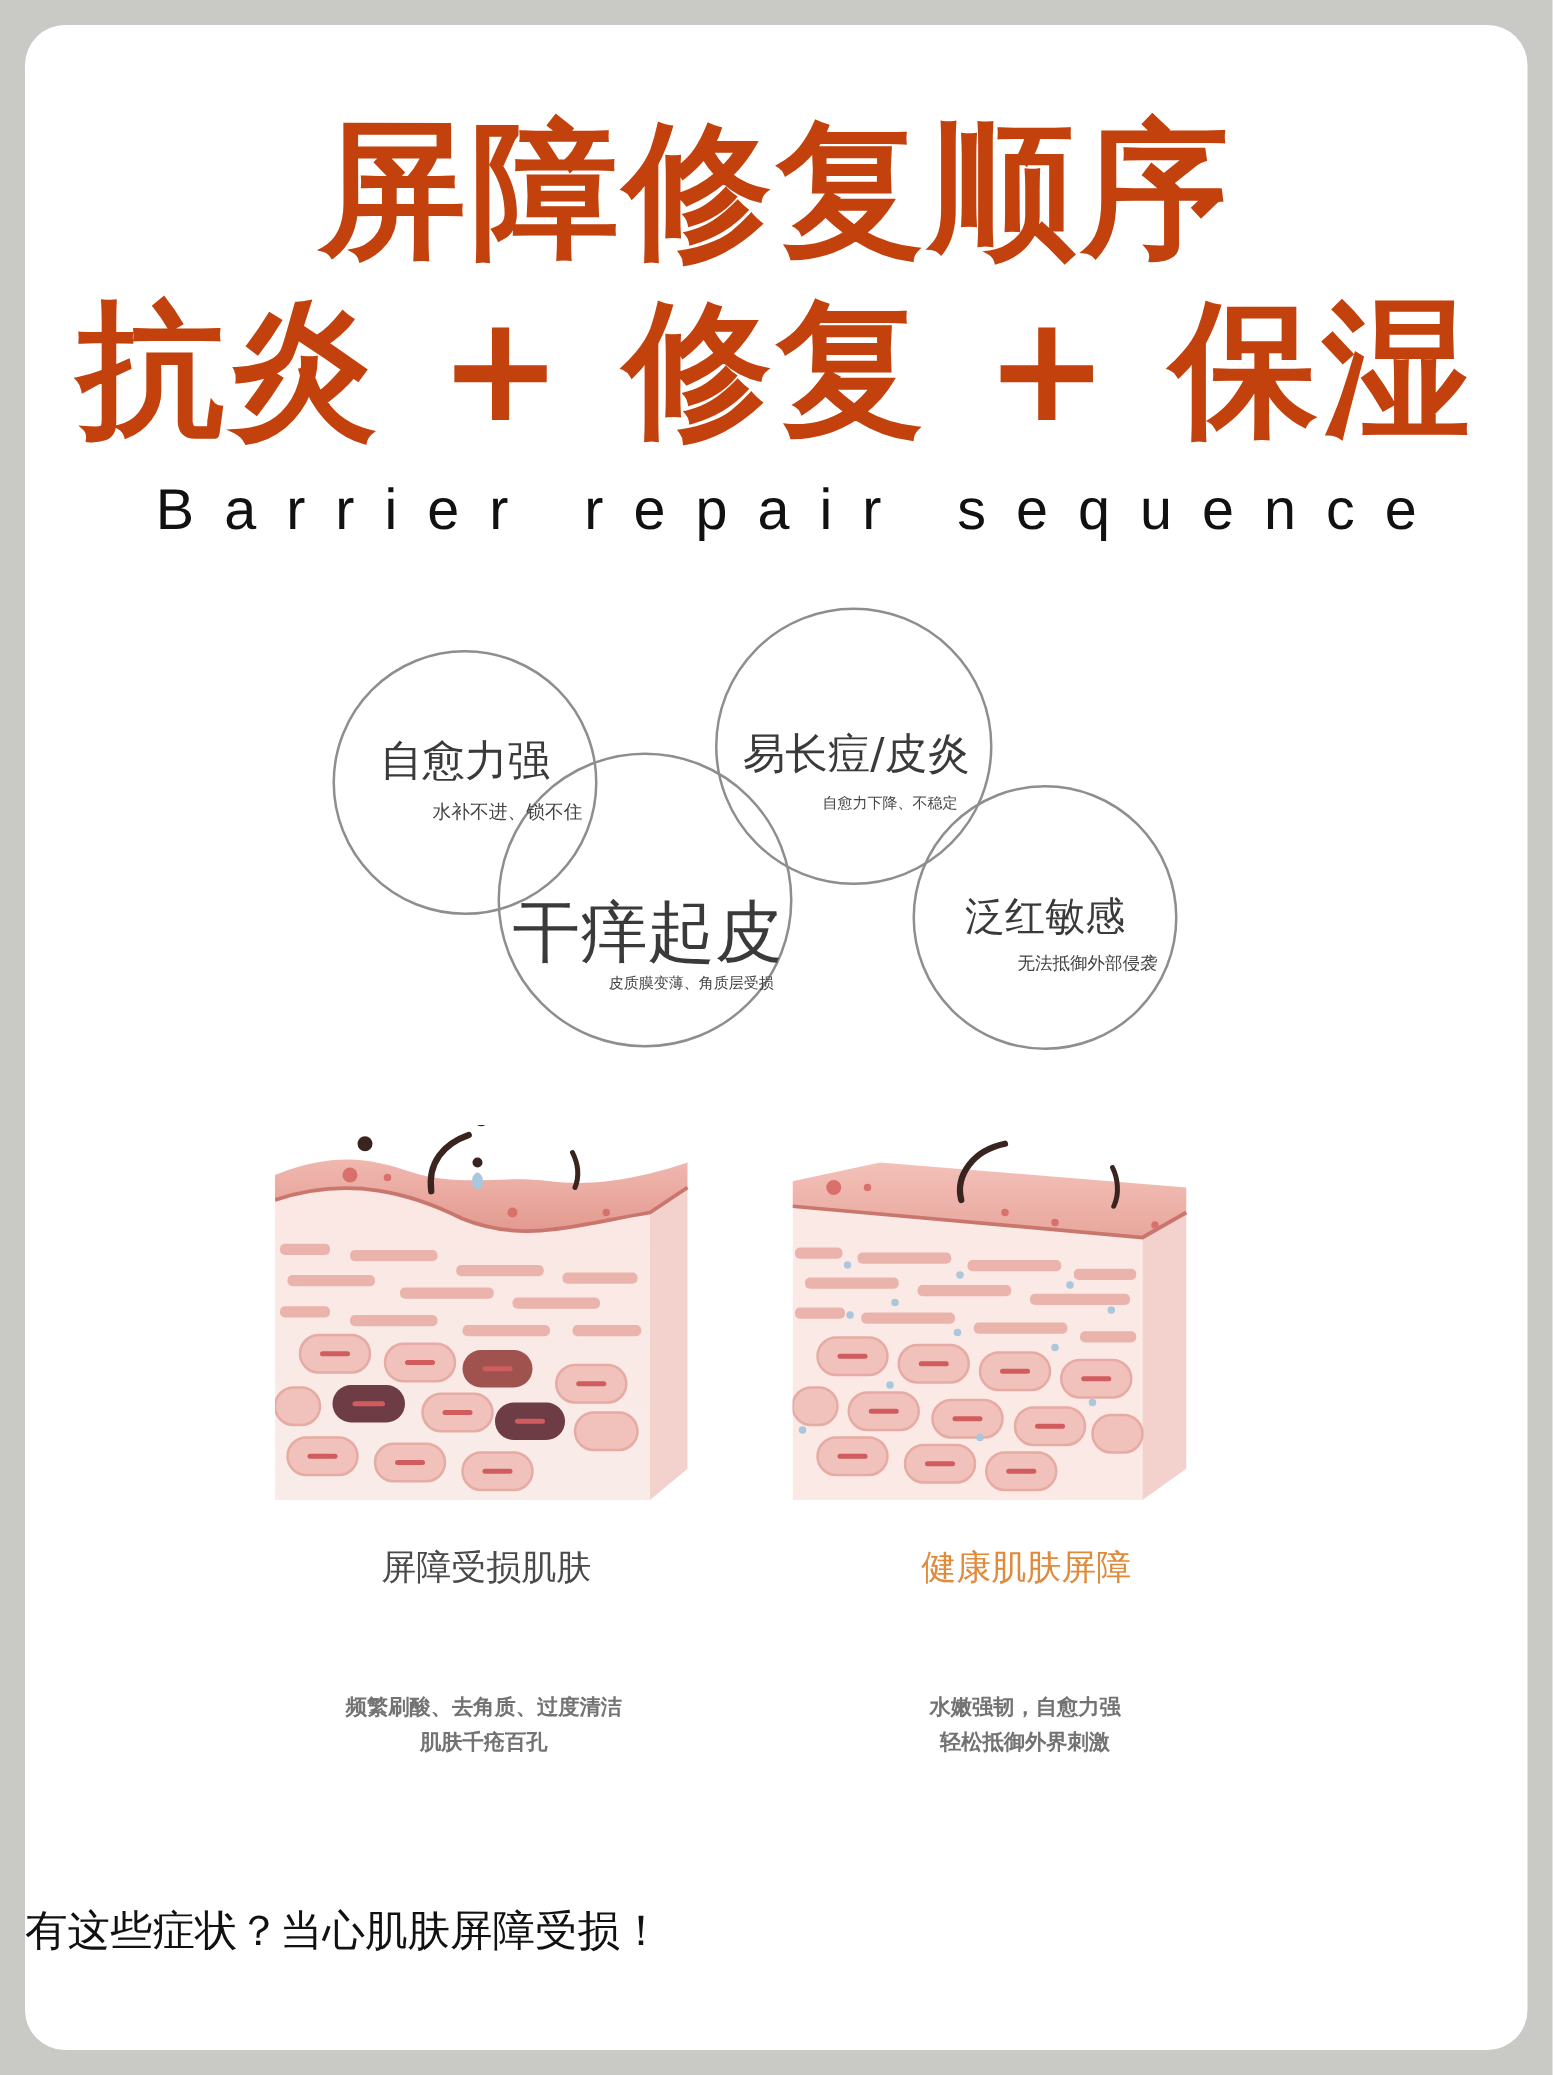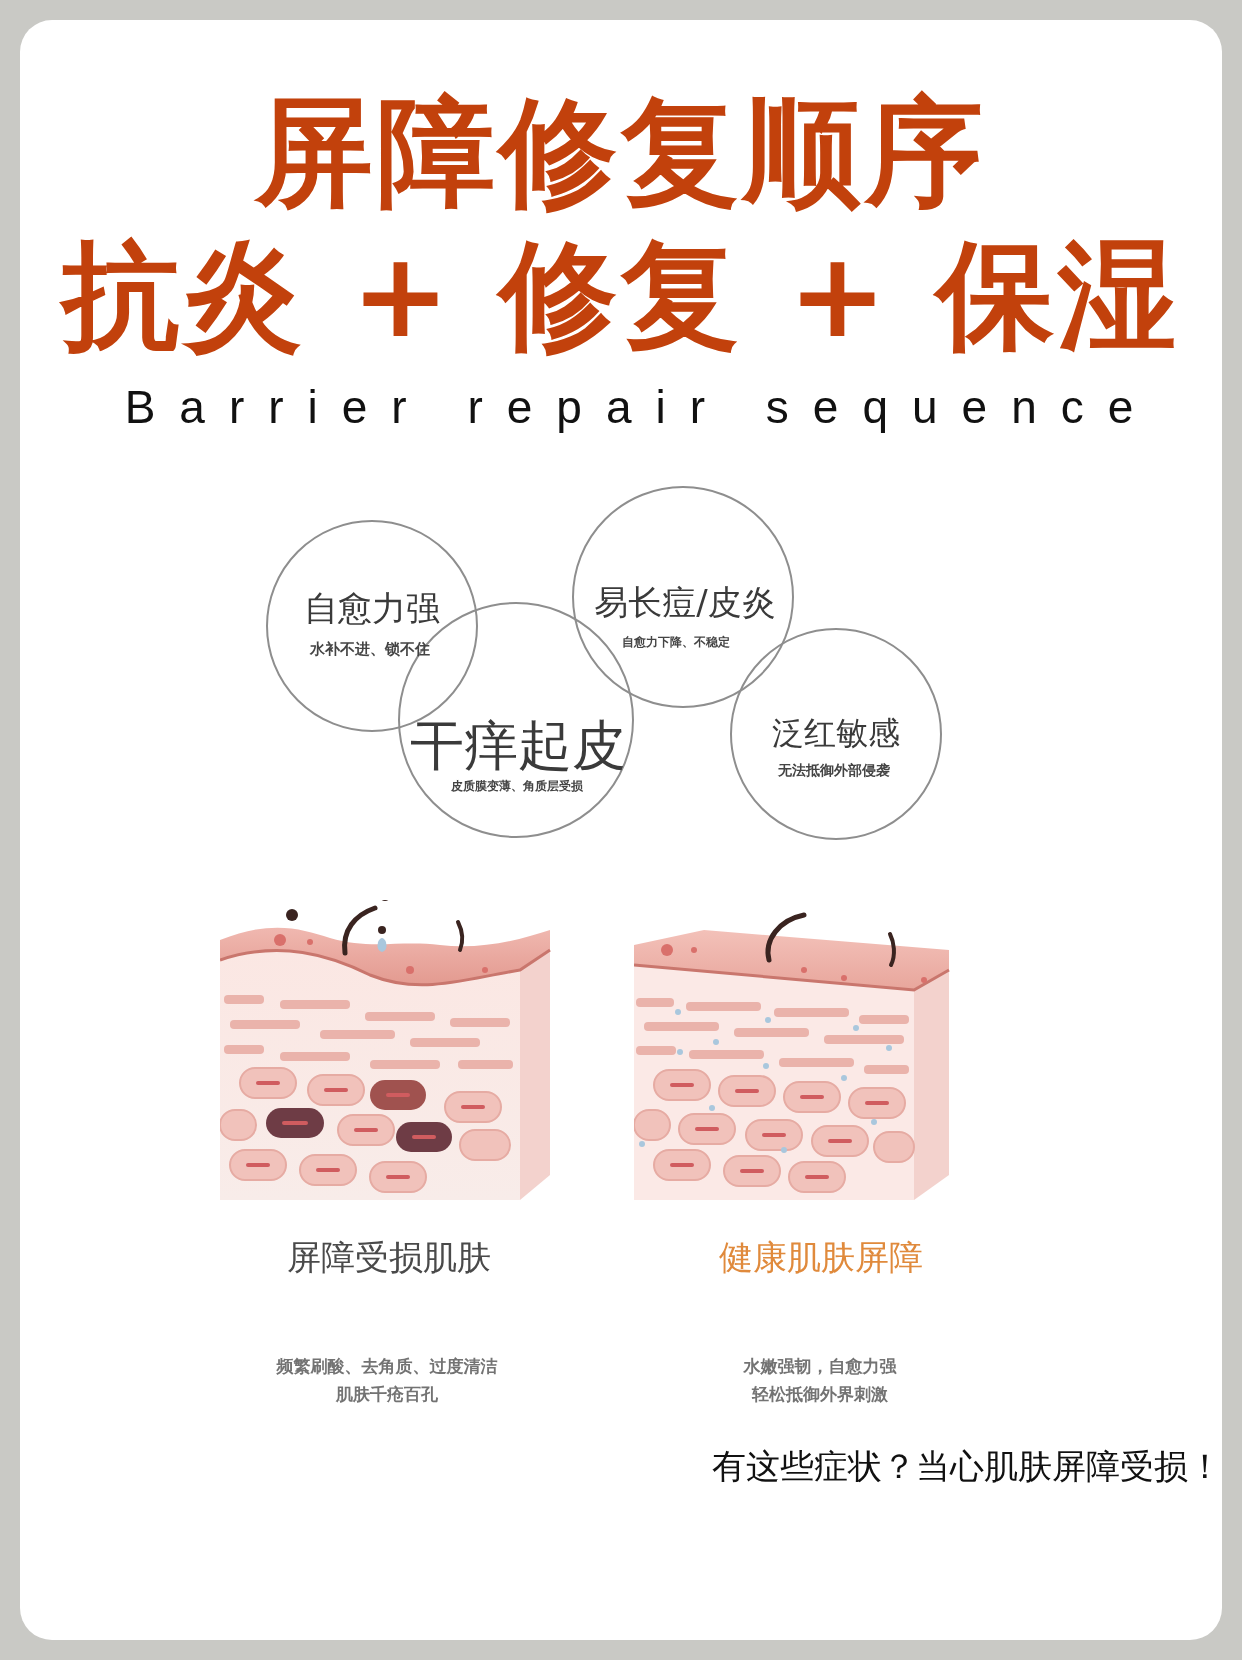--- a/index.html
+++ b/index.html
@@ -33,34 +33,34 @@
   .bubble {
     position: absolute; border-radius: 50%;
     border: 2.5px solid #8e8e8e; background: transparent;
     box-sizing: border-box;
   }
   .bubble-text {
     position: absolute; text-align: center; white-space: nowrap;
     transform: translateX(-50%);
   }
   .bubble-title { color: #3a3a3a; font-weight: normal; }
-  .bubble-sub { color: #444; font-weight: bold; }
+  .bubble-sub { color: #444; font-weight: normal; margin-left: 36px; }
   .skin { position: absolute; }
   .caption-title {
     position: absolute; text-align: right; white-space: nowrap;
-    transform: translateX(-50%); font-size: 34px;
+    transform: translateX(-50%); font-size: 28px;
   }
   .caption-sub {
     position: absolute; text-align: center; white-space: nowrap;
     transform: translateX(-50%); font-size: 17px; font-weight: bold;
     color: #737373; line-height: 28px;
   }
   .footer {
-    position: absolute; top: 1424px; left: 0; width: 100%;
-    text-align: right; font-size: 34px; color: #111;
+    position: absolute; top: 1502px; left: 0; width: 100%;
+    text-align: left; font-size: 34px; color: #111;
   }
 </style>
 </head>
 <body>
 
 <div class="card">
 
   <div class="title title-1">屏障修复顺序</div>
   <div class="title title-2">抗炎 + 修复 + 保湿</div>
   <div class="subtitle">Barrier repair sequence</div>

